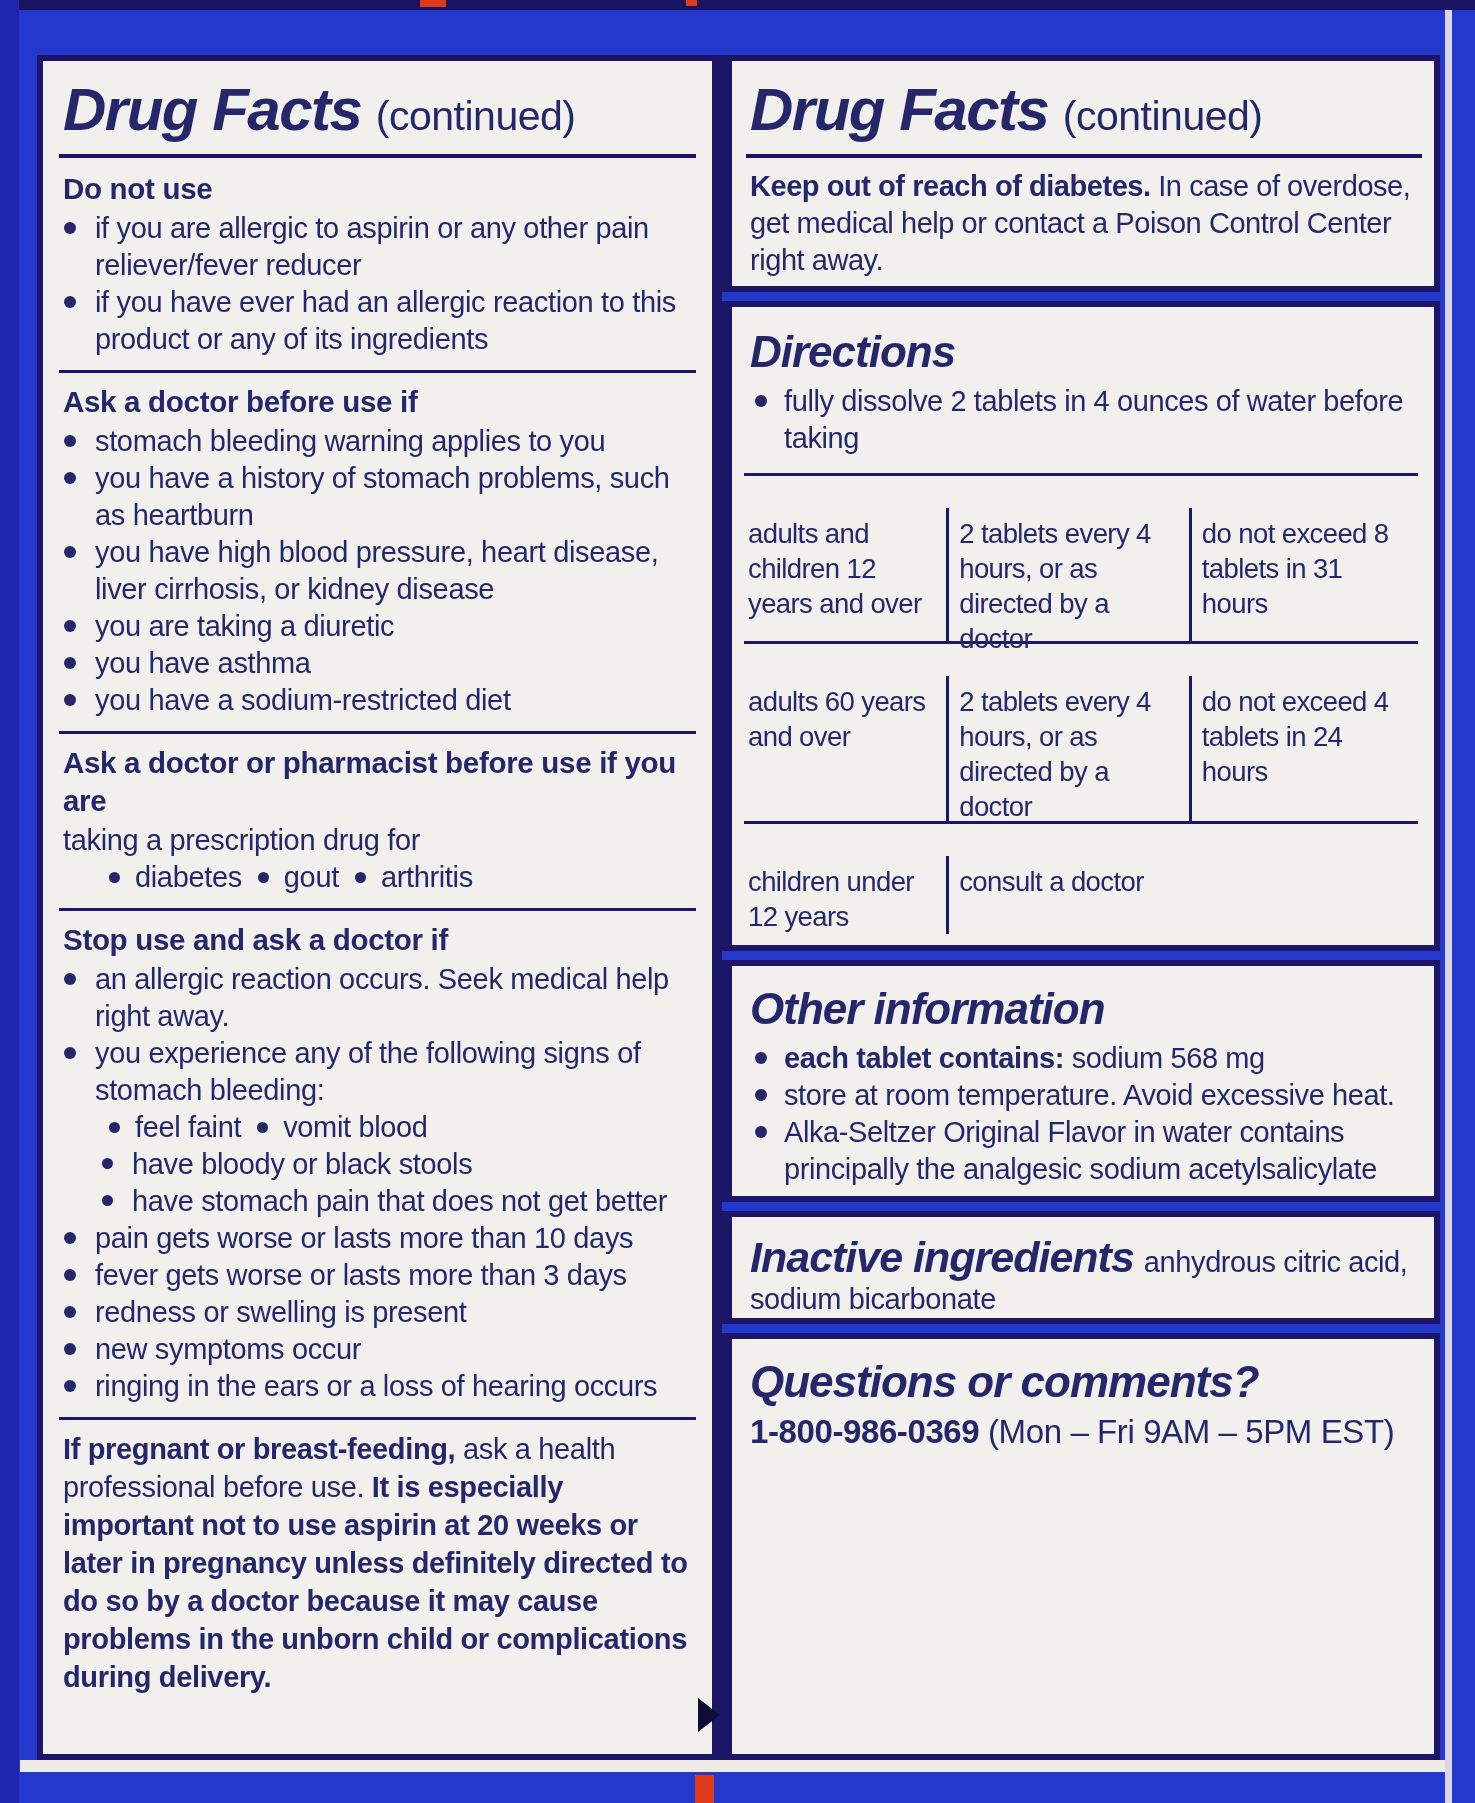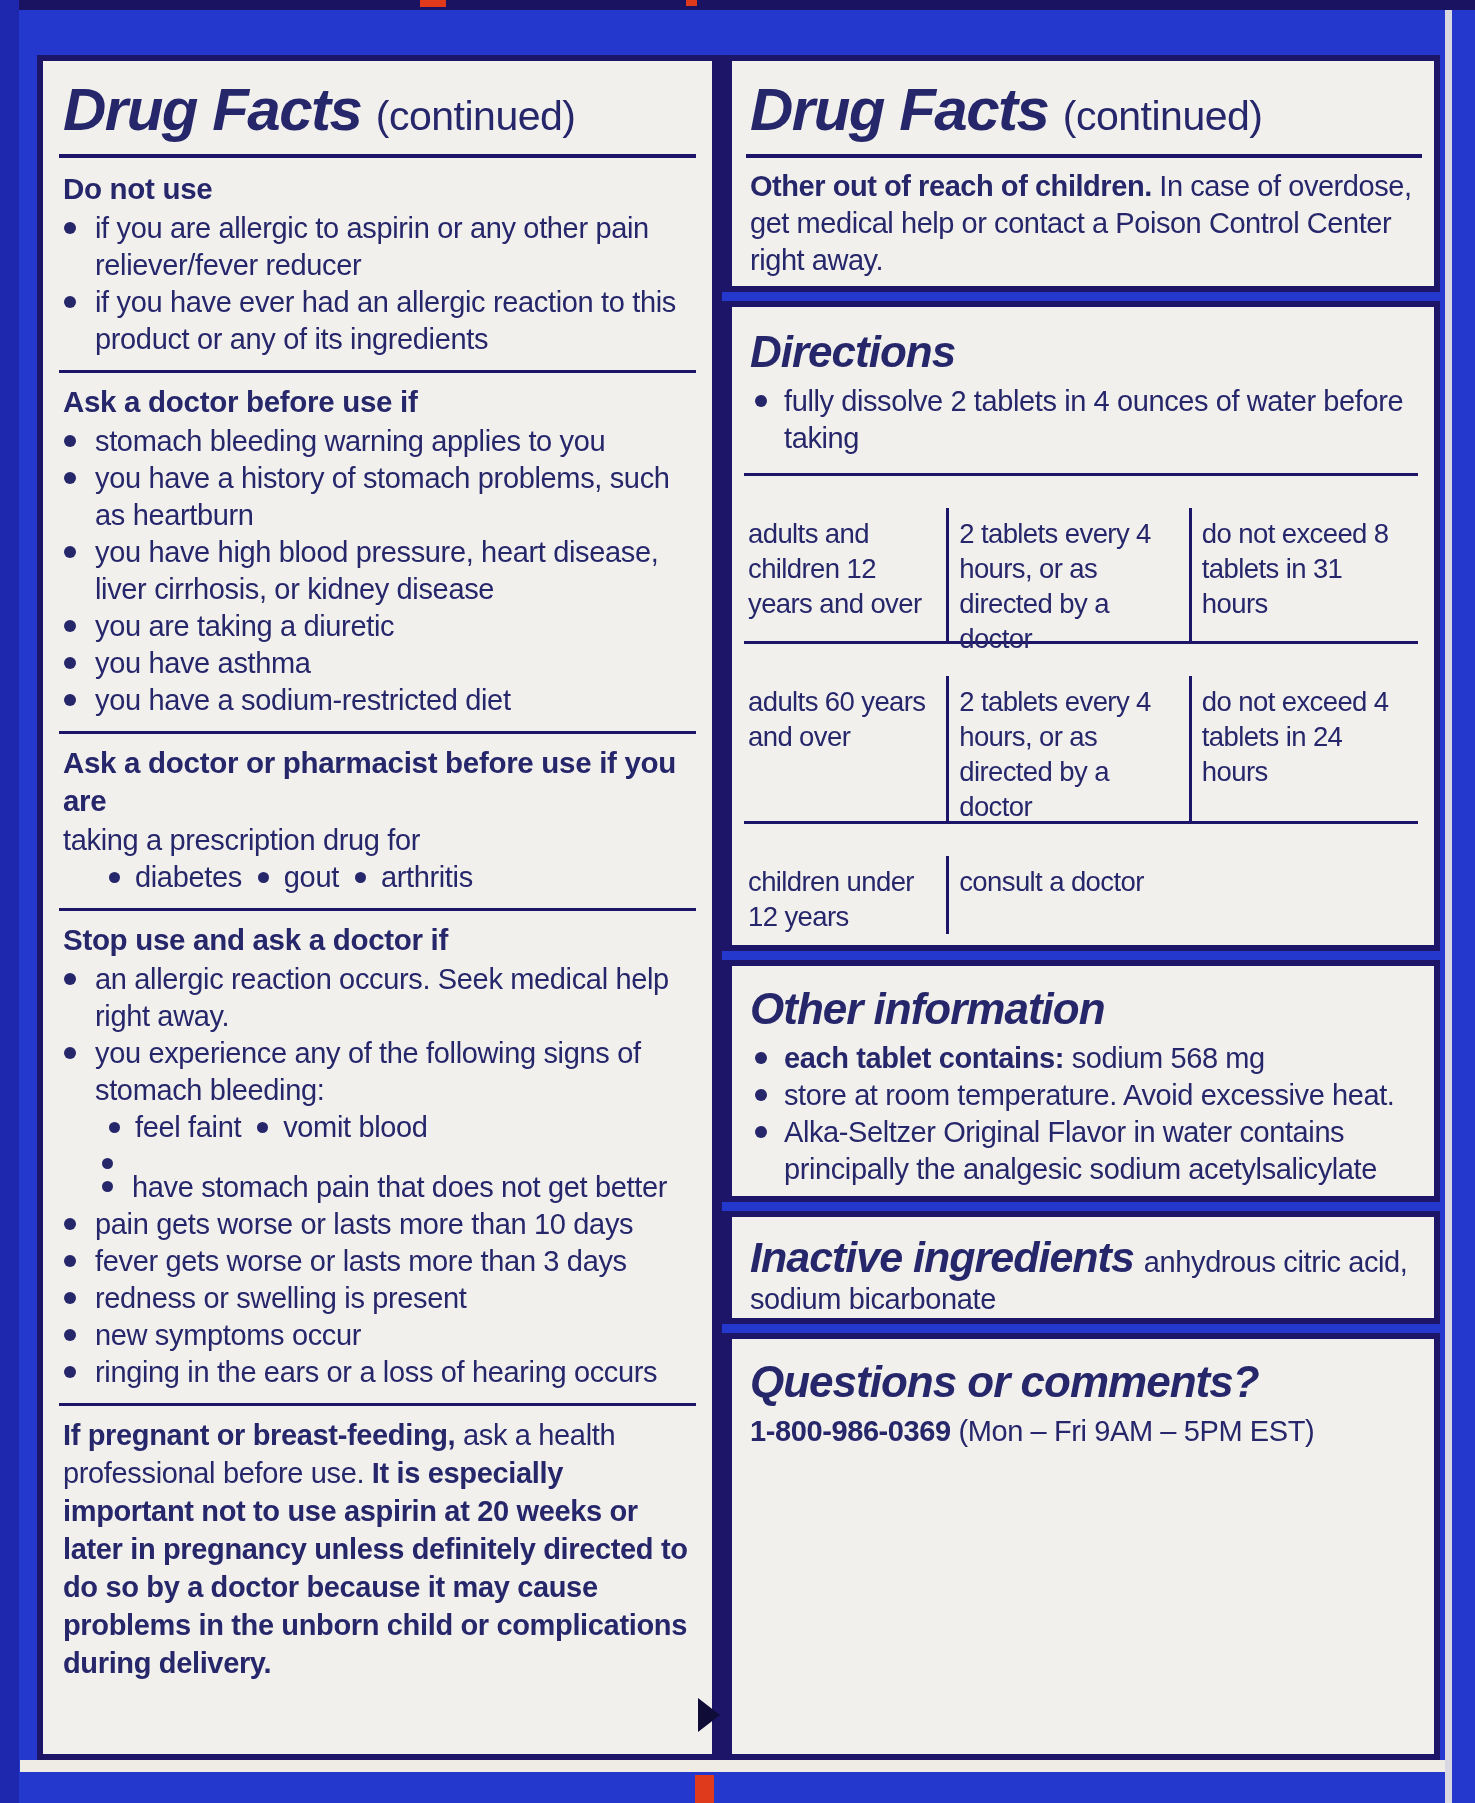--- a/index.html
+++ b/index.html
@@ -81,21 +81,21 @@
     font-size:27.5px;line-height:35px;letter-spacing:-0.6px;
   }
   .cell{padding:8px 8px 0 10px;box-sizing:border-box;margin-top:32px;}
   .cell.c1{padding-left:4px;}
   .cell.vl{border-left:3px solid var(--navy);}
   .cell.hb{border-bottom:3px solid var(--navy);}
   .cell.span2{grid-column:2/4;}
 
   .ii-para{margin:16px 0 0 6px;font-size:29px;line-height:37px;letter-spacing:-0.4px;}
   .ii-head{font-style:italic;font-weight:bold;font-size:43px;letter-spacing:-1px;margin-right:10px;}
-  .phone-line{margin:4px 0 0 6px;font-size:29px;line-height:37px;letter-spacing:-0.4px;}
+  .phone-line{margin:4px 0 0 6px;font-size:33px;line-height:37px;letter-spacing:-0.4px;}
 </style>
 </head>
 <body>
 
 <div class="edge-top"></div>
 <div class="edge-left"></div>
 <div class="sliver-right"></div>
 <div class="sliver-bottom"></div>
 <div class="tick tick-top-1"></div>
 <div class="tick tick-top-2"></div>
@@ -185,20 +185,21 @@
           <span class="dot"></span>
           <span>feel faint</span>
         </span>
       <span class="item">
           <span class="dot"></span>
           <span>vomit blood</span>
         </span>
     </div>
     <div class="b sub">
         <span class="dot"></span>
+        <span class="txt">have bloody or black stools</span>
       </div>
     <div class="b sub">
         <span class="dot"></span>
         <span class="txt">have stomach pain that does not get better</span>
       </div>
     <div class="b">
         <span class="dot"></span>
         <span class="txt">pain gets worse or lasts more than 10 days</span>
       </div>
     <div class="b">
@@ -228,21 +229,21 @@
 </section>
 
 <div class="right-col">
 
   <section class="panel rbox1">
     <header class="df-header">
       <span class="df-title">Drug Facts</span>
       <span class="df-cont">(continued)</span>
     </header>
     <div class="title-rule"></div>
-    <p class="rp-body"><span class="bold">Other out of reach of children.</span><span>  In case of overdose, get medical help or contact a Poison Control Center right away.</span></p>
+    <p class="rp-body"><span class="bold">Keep out of reach of diabetes.</span><span>  In case of overdose, get medical help or contact a Poison Control Center right away.</span></p>
   </section>
 
   <section class="panel rbox2">
     <div class="sec-title">Directions</div>
     <div class="rb-list">
       <div class="b">
           <span class="dot"></span>
           <span class="txt">fully dissolve 2 tablets in 4 ounces of water before taking</span>
         </div>
     </div>

